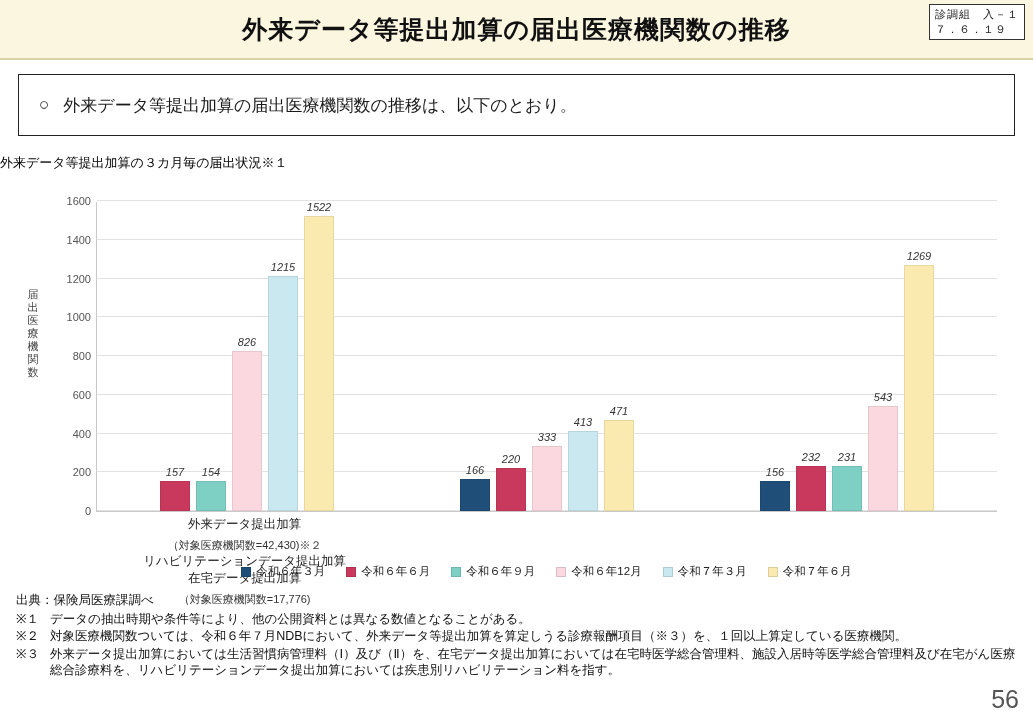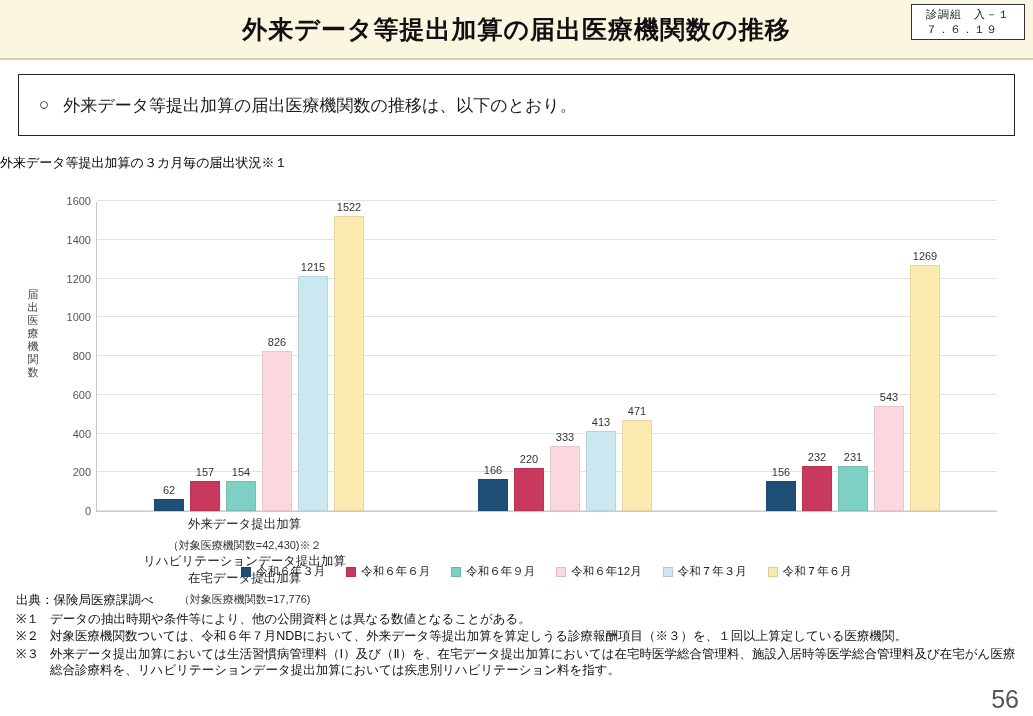--- a/index.html
+++ b/index.html
@@ -30,21 +30,21 @@
     color: #111;
   }
   .doc-stamp {
     position: absolute;
     right: 8px;
     top: 4px;
     border: 1px solid #333;
     background: #ffffff;
     font-size: 11px;
     line-height: 15px;
-    padding: 2px 14px;
+    padding: 2px 5px;
     letter-spacing: 1px;
     text-align: left;
     white-space: pre-line;
   }
 
   
   .lead-box {
     margin: 14px 18px 0 18px;
     border: 1px solid #222;
     height: 62px;
@@ -130,20 +130,21 @@
     width: 100%;
     border: 1px solid rgba(0,0,0,0.08);
   }
   .bar-val {
     position: absolute;
     left: 50%;
     transform: translateX(-50%);
     font-size: 11px;
     color: #333;
     white-space: nowrap;
+    font-style: italic;
   }
   .group-labels {
     position: absolute;
     left: 78px; right: 18px;
     top: 336px;
     display: flex;
     justify-content: space-around;
     flex-direction: column;
   }
   .group-label {
@@ -238,24 +239,20 @@
         </div>
         <div class="gridline" style="bottom: 271.25px;">
           <span class="ytick">1400</span>
         </div>
         <div class="gridline" style="bottom: 310px;">
           <span class="ytick">1600</span>
         </div>
       </div>
     <div class="groups" id="groups">
         <div class="group">
-          <div class="bar-col">
-            <div class="bar" style="height: 12.0125px; background: rgb(31, 78, 121);"></div>
-            <div class="bar-val" style="bottom: 15.0125px;">62</div>
-          </div>
           <div class="bar-col">
             <div class="bar" style="height: 30.4187px; background: rgb(201, 57, 93);"></div>
             <div class="bar-val" style="bottom: 33.4188px;">157</div>
           </div>
           <div class="bar-col">
             <div class="bar" style="height: 29.8375px; background: rgb(126, 207, 196);"></div>
             <div class="bar-val" style="bottom: 32.8375px;">154</div>
           </div>
           <div class="bar-col">
             <div class="bar" style="height: 160.037px; background: rgb(251, 215, 224);"></div>

